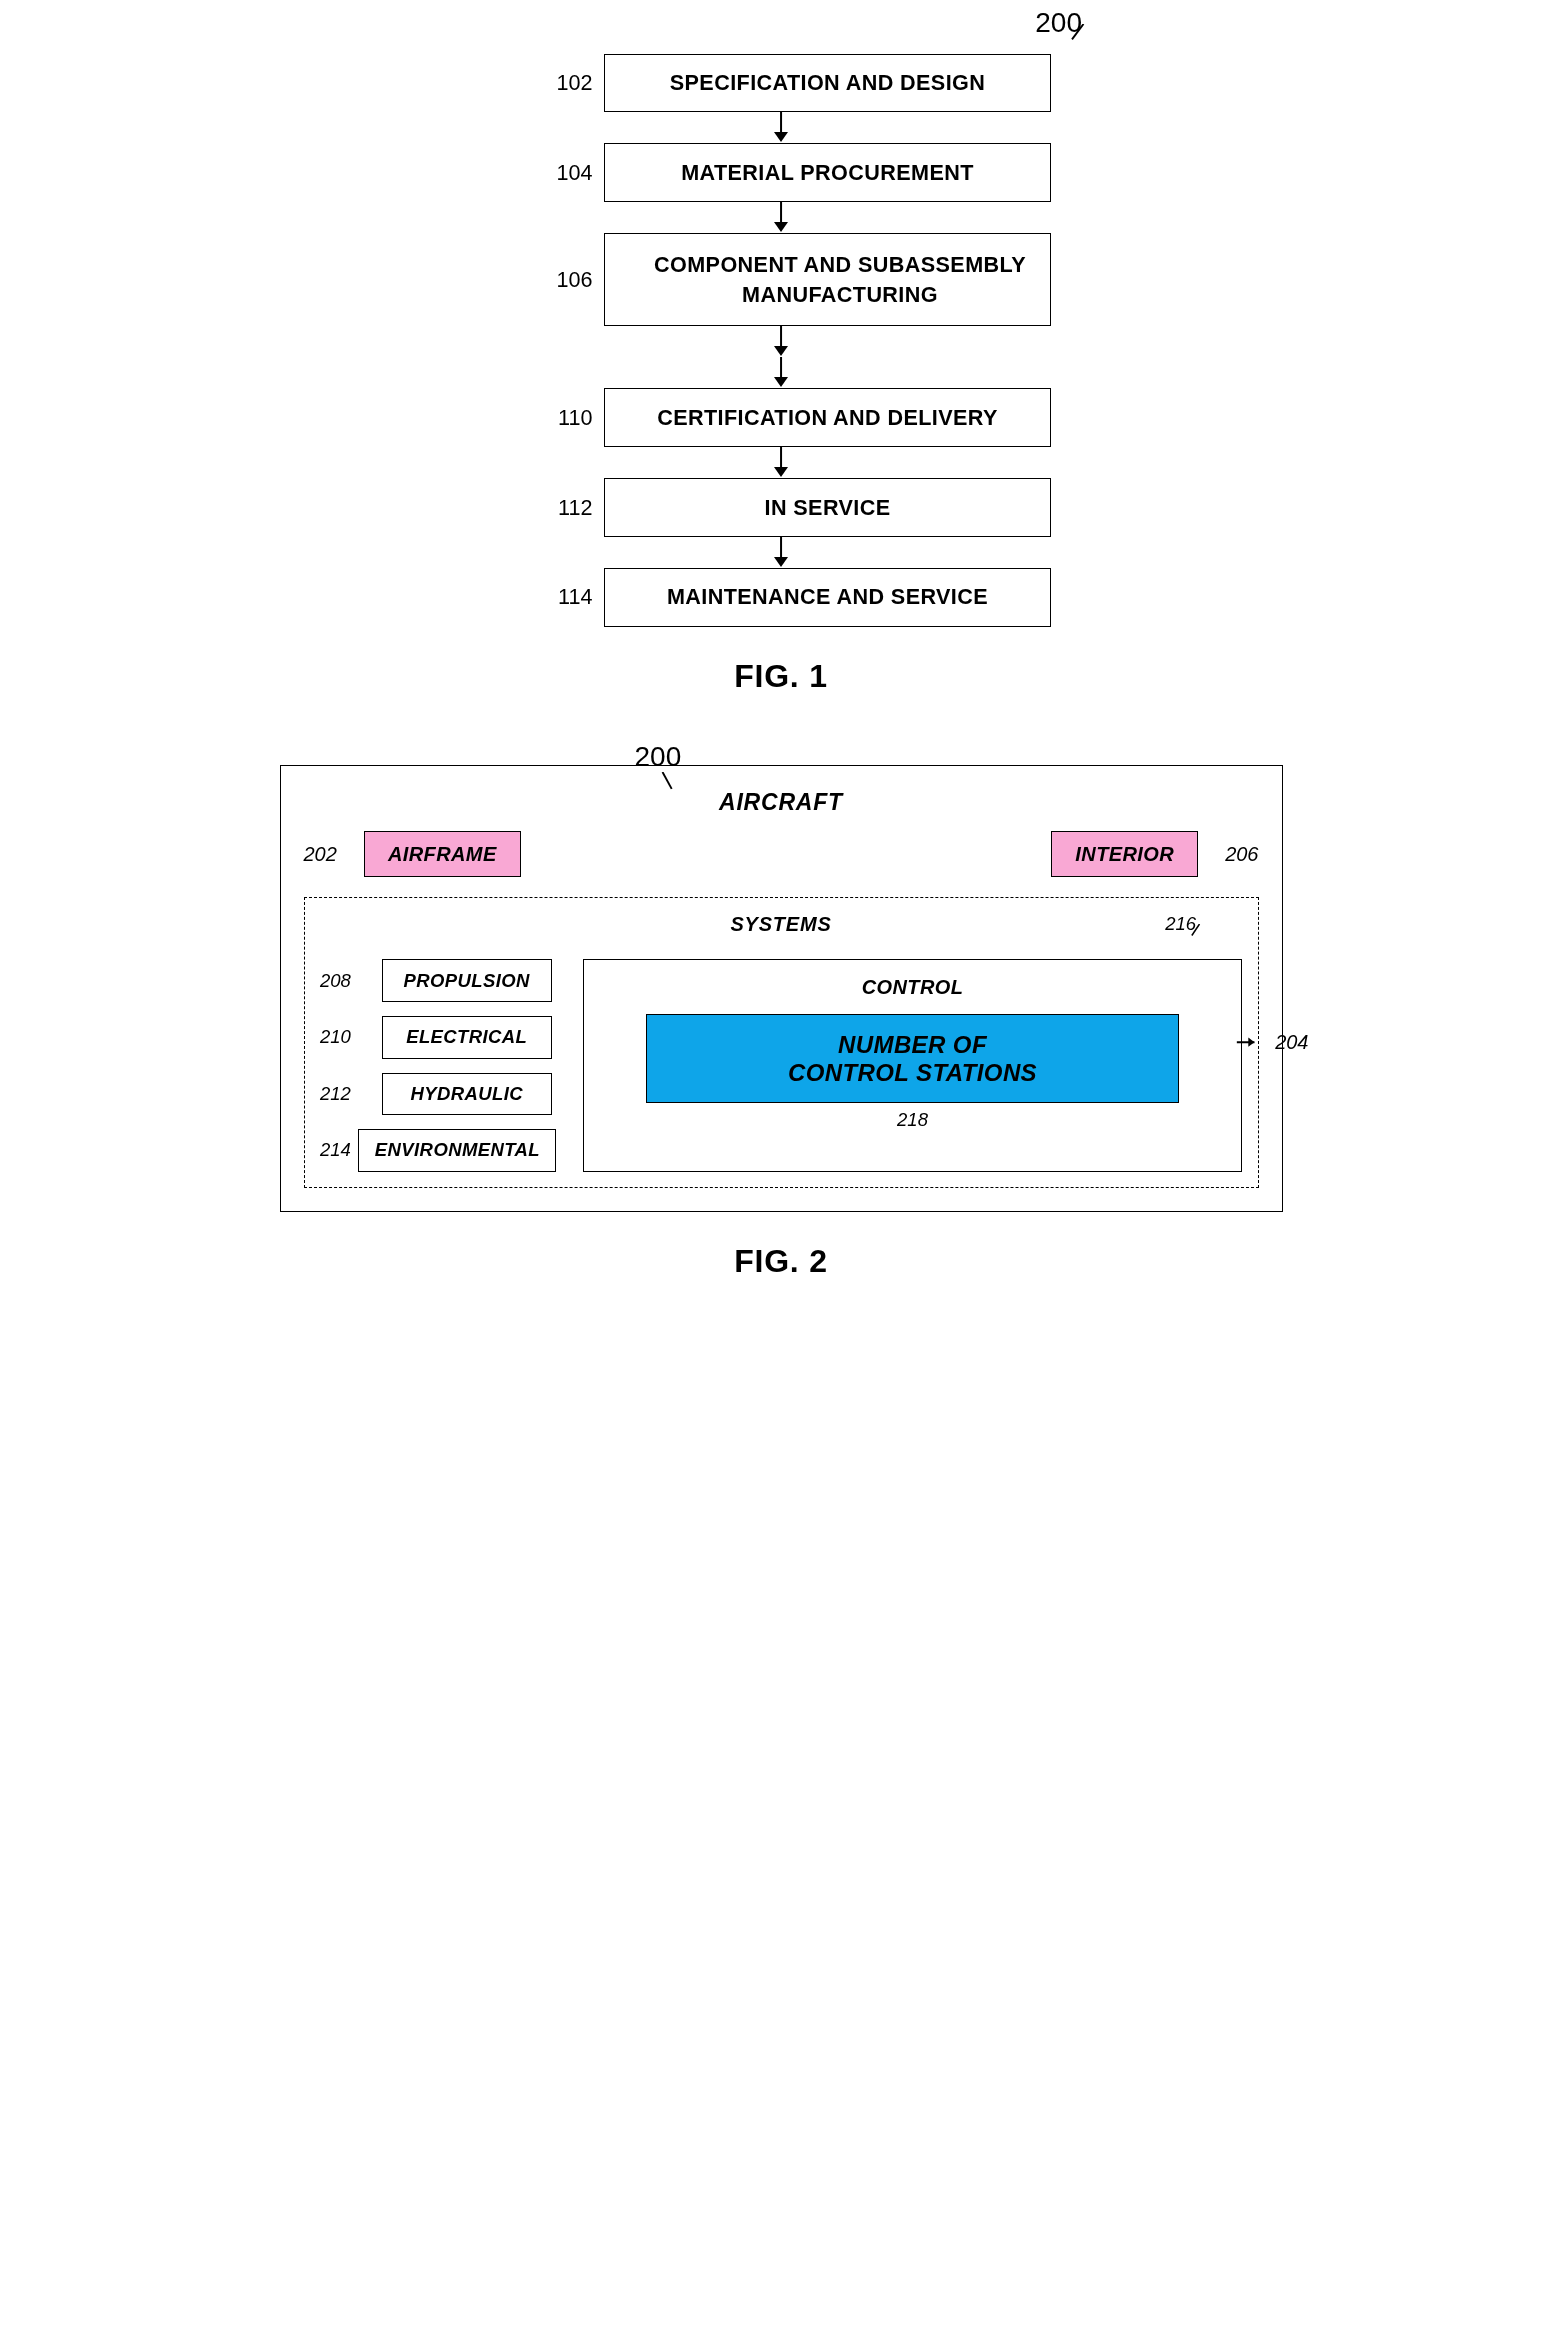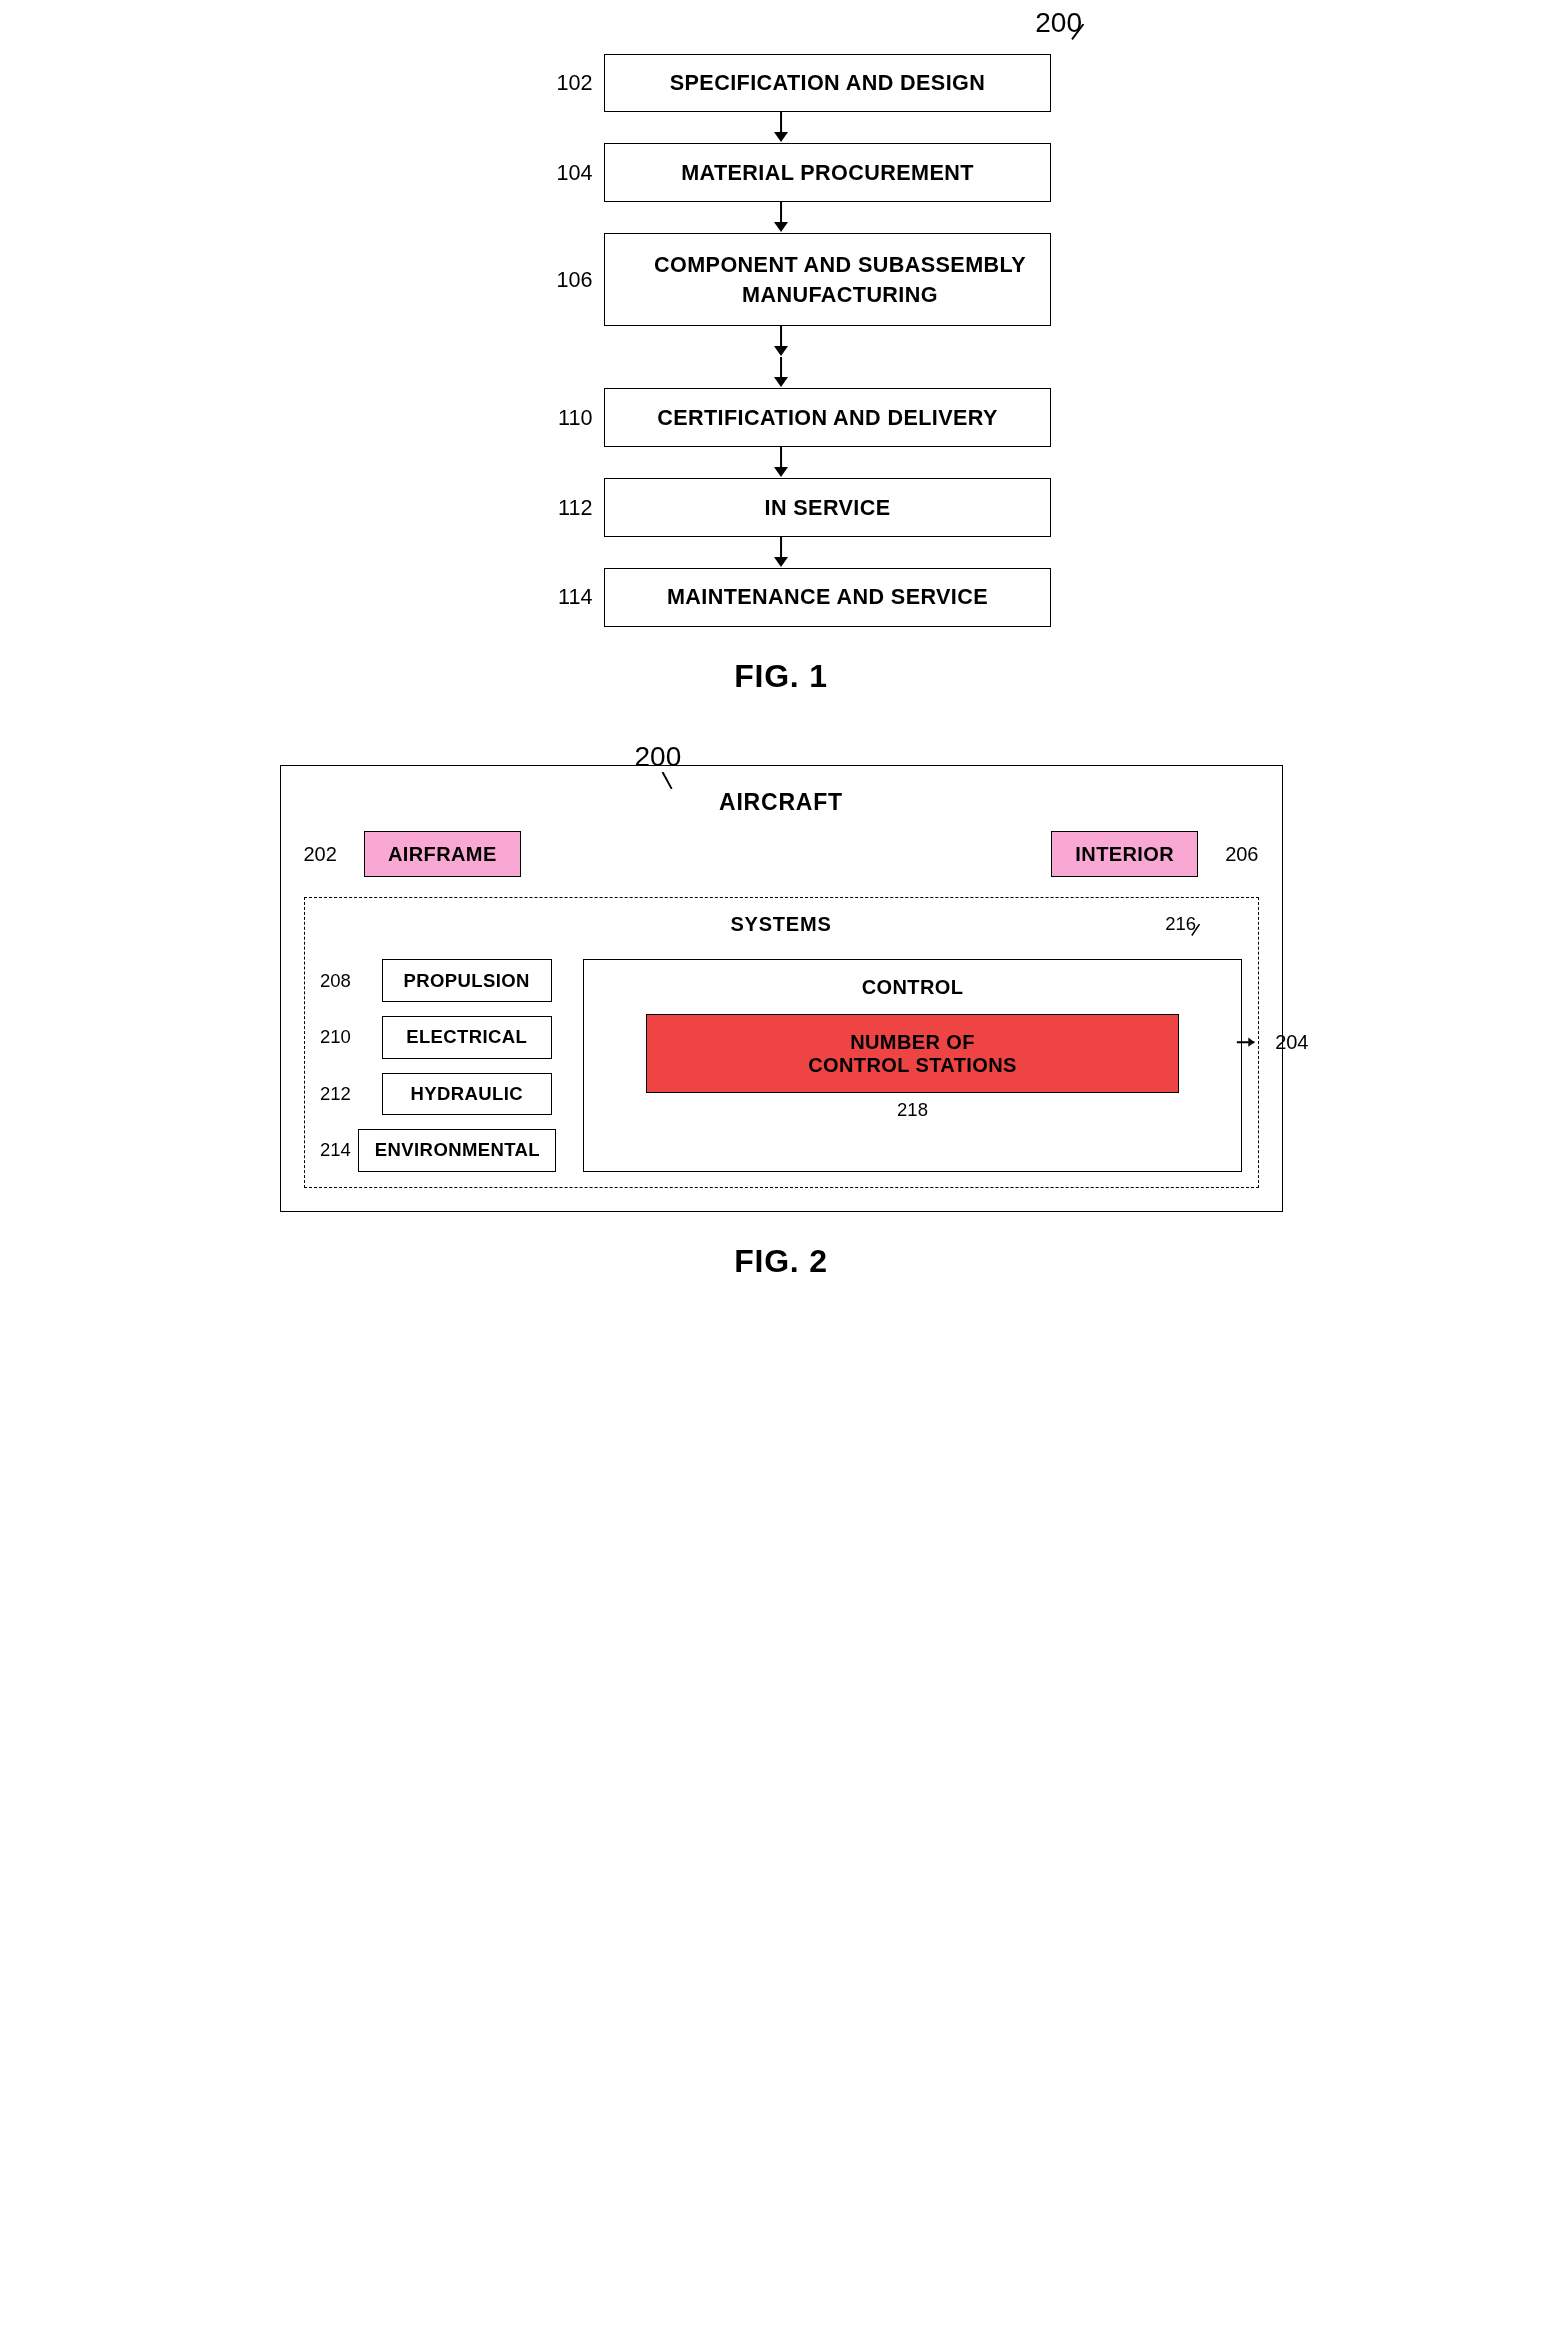--- a/index.html
+++ b/index.html
@@ -112,20 +112,21 @@
       flex-direction: column;
       align-items: center;
       width: 100%;
     }
 
     .aircraft-diagram {
       border: 1.9px solid #000;
       width: 1003px;
       padding: 23px;
       position: relative;
+      font-style: italic;
     }
 
     .aircraft-title {
       text-align: center;
       font-size: 23px;
       font-weight: bold;
       letter-spacing: 0.8px;
       margin-bottom: 15.4px;
     }
 
@@ -204,24 +205,24 @@
       font-weight: bold;
       letter-spacing: 0.4px;
       margin-bottom: 15.4px;
       text-align: center;
     }
 
     .control-inner-box {
       border: 1.9px solid #000;
       padding: 15.4px 23px;
       text-align: center;
-      font-size: 20px;
-      font-weight: bold;
-      letter-spacing: 0.4px;
-      background: #ef4444;
+      font-size: 24px;
+      font-weight: bold;
+      letter-spacing: 0.4px;
+      background: #0ea5e9;
       width: 85%;
     }
   </style>
 </head>
 <body>
 
 <div class="fig1-container">
   <div style="width:540px; position:relative; margin-bottom: 7.7px;">
     <span style="position:absolute; right:-31px; top:-39px; font-size:28px;">200</span>
     <svg style="position:absolute; right:-48px; top:-21.6px;" width="31" height="23" viewBox="0 0 40 30">

